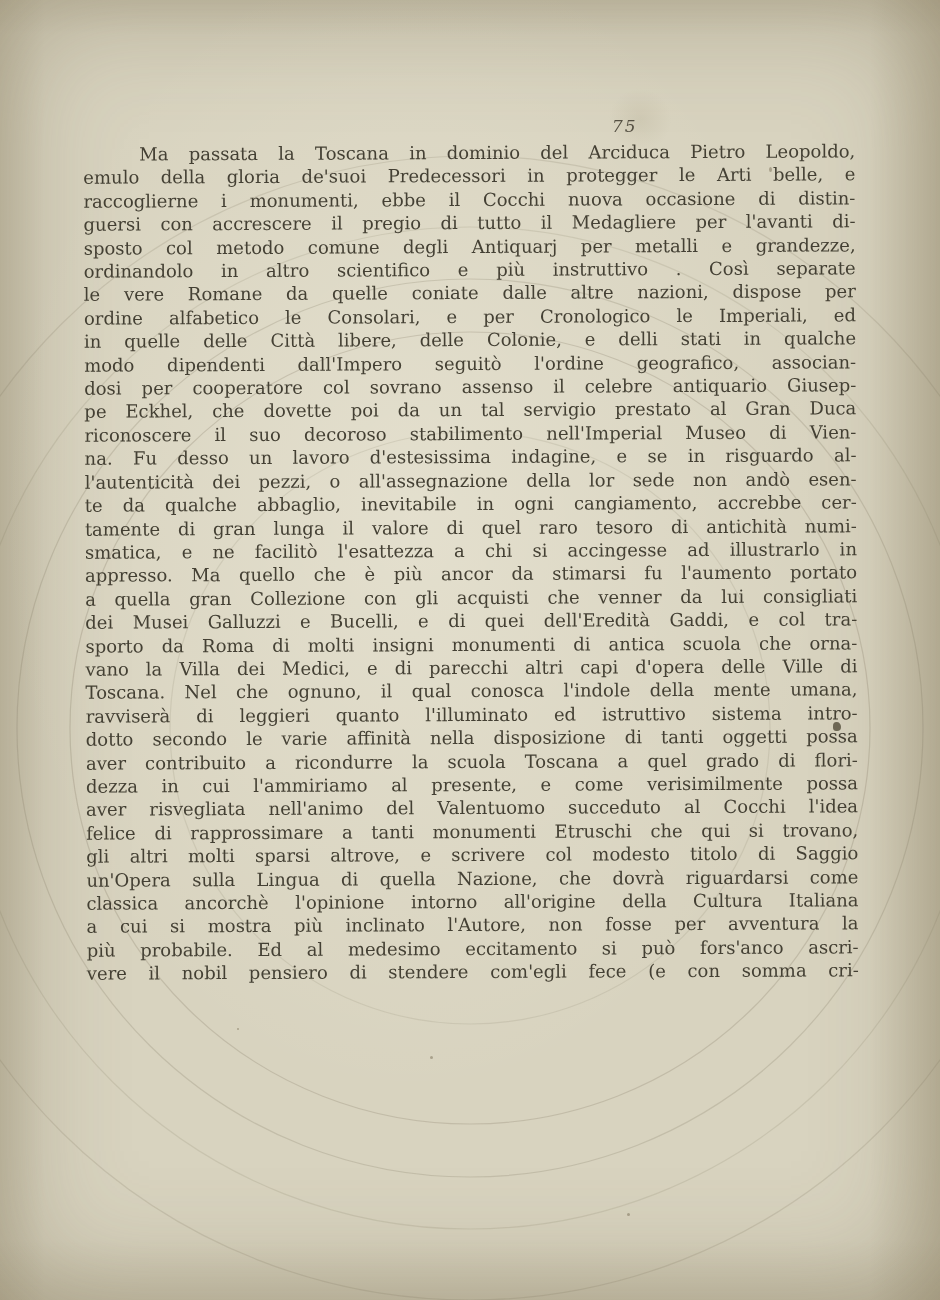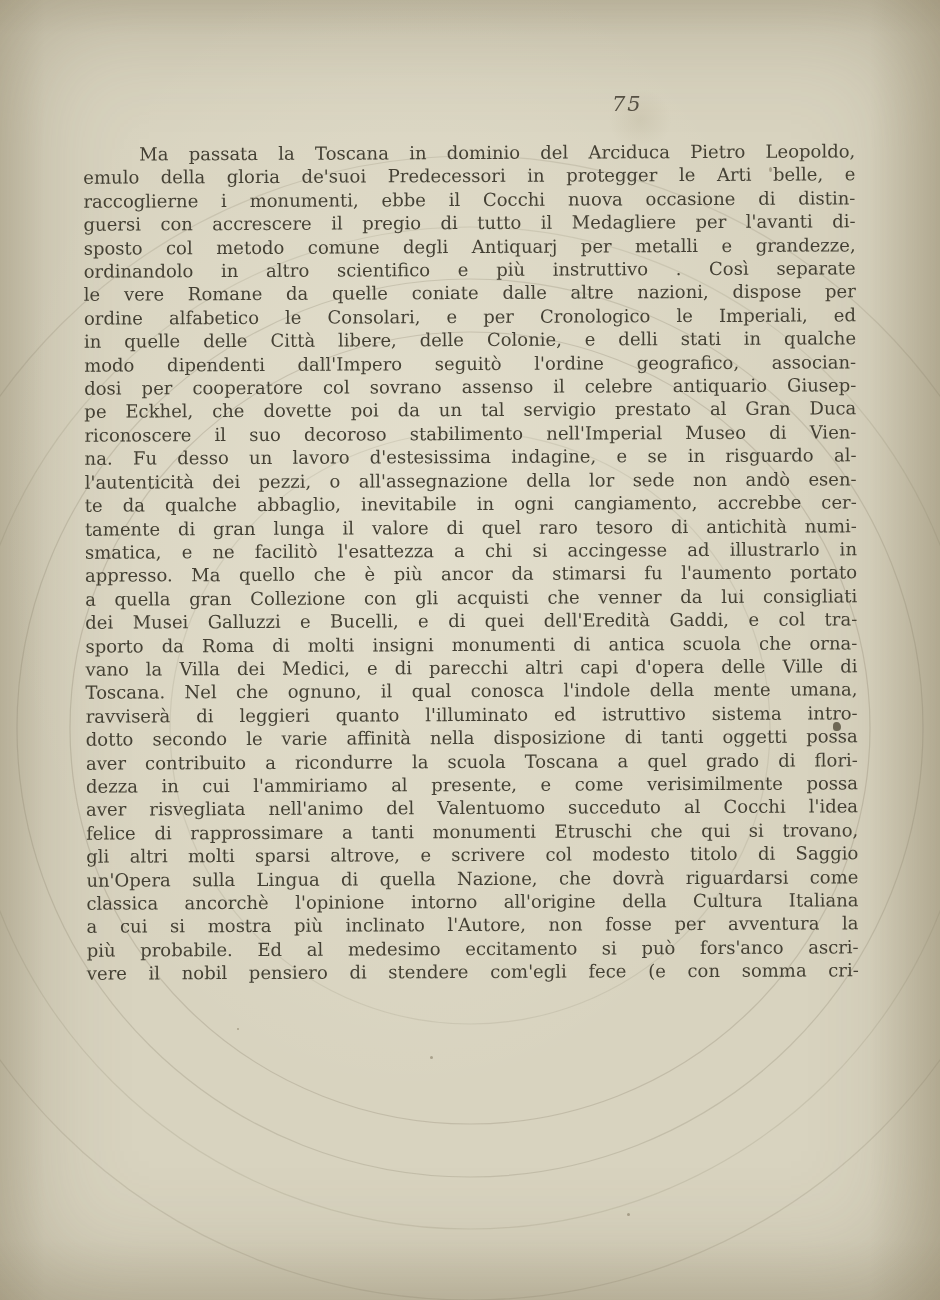--- a/index.html
+++ b/index.html
@@ -24,22 +24,22 @@
     content: "";
     position: absolute; inset: 0;
     box-shadow: inset 0 0 110px 18px rgba(95,82,52,.30);
     pointer-events: none;
   }
   .stamp {
     position: absolute; left: 0; top: 0;
     pointer-events: none;
   }
   .pagenum {
-    position: absolute; left: 612px; top: 92px;
-    font-size: 21px; letter-spacing: 2px;
+    position: absolute; left: 612px; top: 116px;
+    font-size: 17px; letter-spacing: 2px;
     color: rgba(62,58,46,.85);
     font-style: italic;
   }
   .textblock {
     position: absolute; left: 85px; top: 141px; width: 772px;
     transform: rotate(-0.25deg);
     color: #444034;
     font-size: 18px;
     line-height: 23.4px;
     word-spacing: 1.5px;

